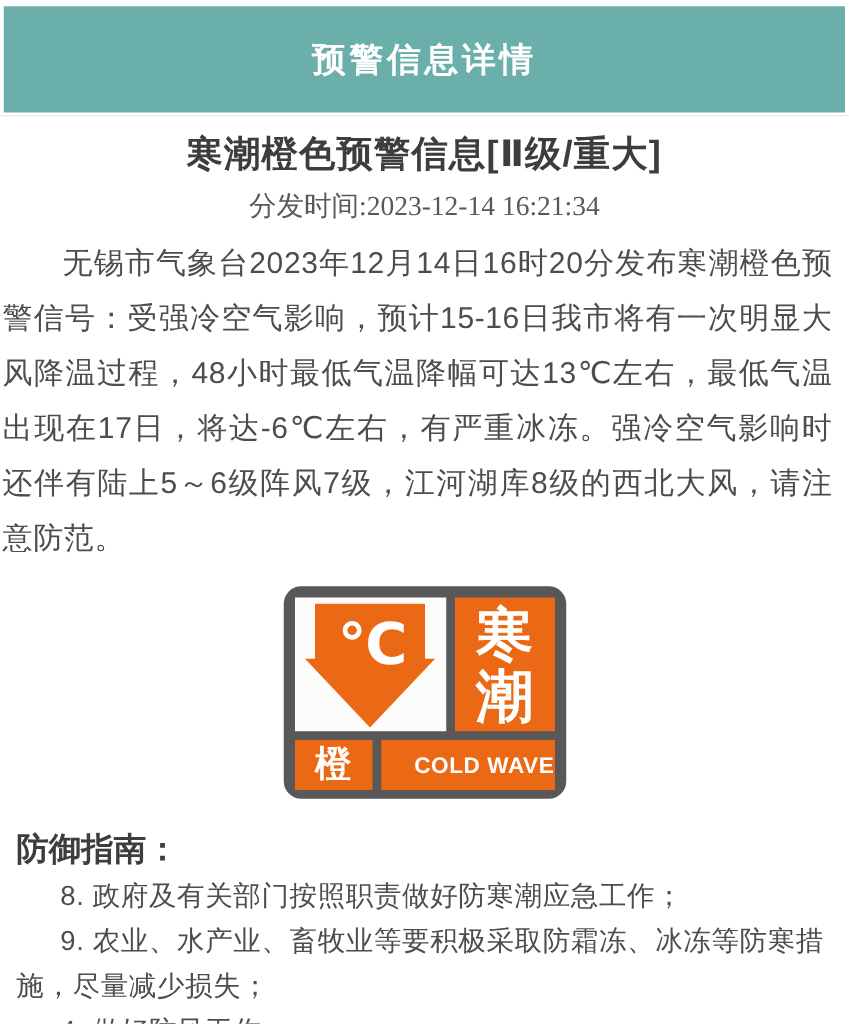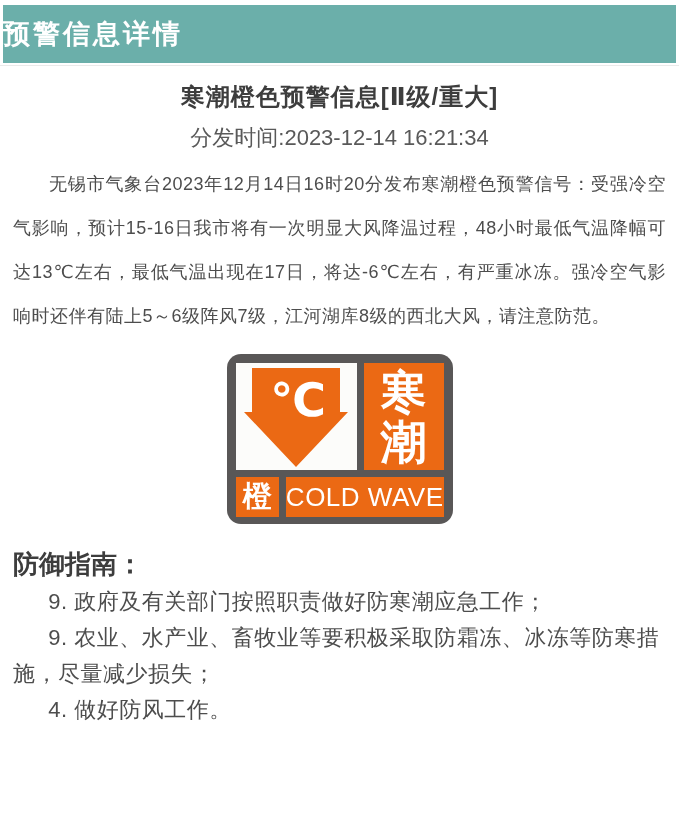--- a/index.html
+++ b/index.html
@@ -20,55 +20,57 @@
   }
   .page {
     position: relative;
     width: 679px;
     height: 819px;
     background: #ffffff;
     border-bottom: 1px solid #E5E5E5;
   }
   .header-bar {
     margin: 5px 3px 0 3px;
-    height: 58px;
+    height: 85px;
     background: var(--header-teal);
     display: flex;
     align-items: center;
+    justify-content: center;
   }
   .header-title {
     color: #ffffff;
     font-size: 27px;
     font-weight: bold;
     letter-spacing: 3px;
   }
   .header-divider {
     height: 1px;
     background: #EAEAEA;
     margin-top: 2px;
   }
   .alert-title {
     margin-top: 16px;
     text-align: center;
-    font-size: 24px;
+    font-size: 29px;
     font-weight: bold;
     color: var(--text-dark);
     letter-spacing: 1px;
     line-height: 30px;
   }
   .dispatch-time {
     margin-top: 12px;
     text-align: center;
     font-size: 22px;
     color: #595959;
     line-height: 28px;
+    font-family: Liberation Serif, serif;
   }
   .alert-body {
-    margin: 10px 13px 0 13px;
-    font-size: 18px;
+    margin: 10px 13px 0 2px;
+    font-size: 24px;
     line-height: 44px;
     color: var(--text-body);
     text-indent: 2em;
     text-align: justify;
     letter-spacing: 0.5px;
   }
   .badge {
     margin: 16px auto 0 auto;
     width: 226px;
     height: 170px;
@@ -109,24 +111,24 @@
     justify-content: center;
     color: #ffffff;
     font-weight: bold;
     font-size: 29px;
   }
   .badge-cell-english {
     flex: 1;
     background: var(--badge-orange);
     display: flex;
     align-items: center;
-    justify-content: center;
+    justify-content: flex-end;
     color: #ffffff;
-    font-weight: normal;
-    font-size: 26px;
+    font-weight: bold;
+    font-size: 18px;
     letter-spacing: 0.5px;
     white-space: nowrap;
   }
   .guide-heading {
     margin: 24px 13px 4px 13px;
     font-size: 26px;
     font-weight: bold;
     color: var(--text-dark);
     line-height: 32px;
   }
@@ -173,17 +175,17 @@
         <span>橙</span>
       </div>
       <div class="badge-cell-english">
         <span>COLD WAVE</span>
       </div>
     </div>
   </div>
 
   <div class="guide-heading">防御指南：</div>
 
-  <p class="guide-item">9. 政府及有关部门按照职责做好防寒潮应急工作；</p>
+  <p class="guide-item">8. 政府及有关部门按照职责做好防寒潮应急工作；</p>
   <p class="guide-item">9. 农业、水产业、畜牧业等要积极采取防霜冻、冰冻等防寒措施，尽量减少损失；</p>
   <p class="guide-item">4. 做好防风工作。</p>
 
 </div>
 
 </body></html>

